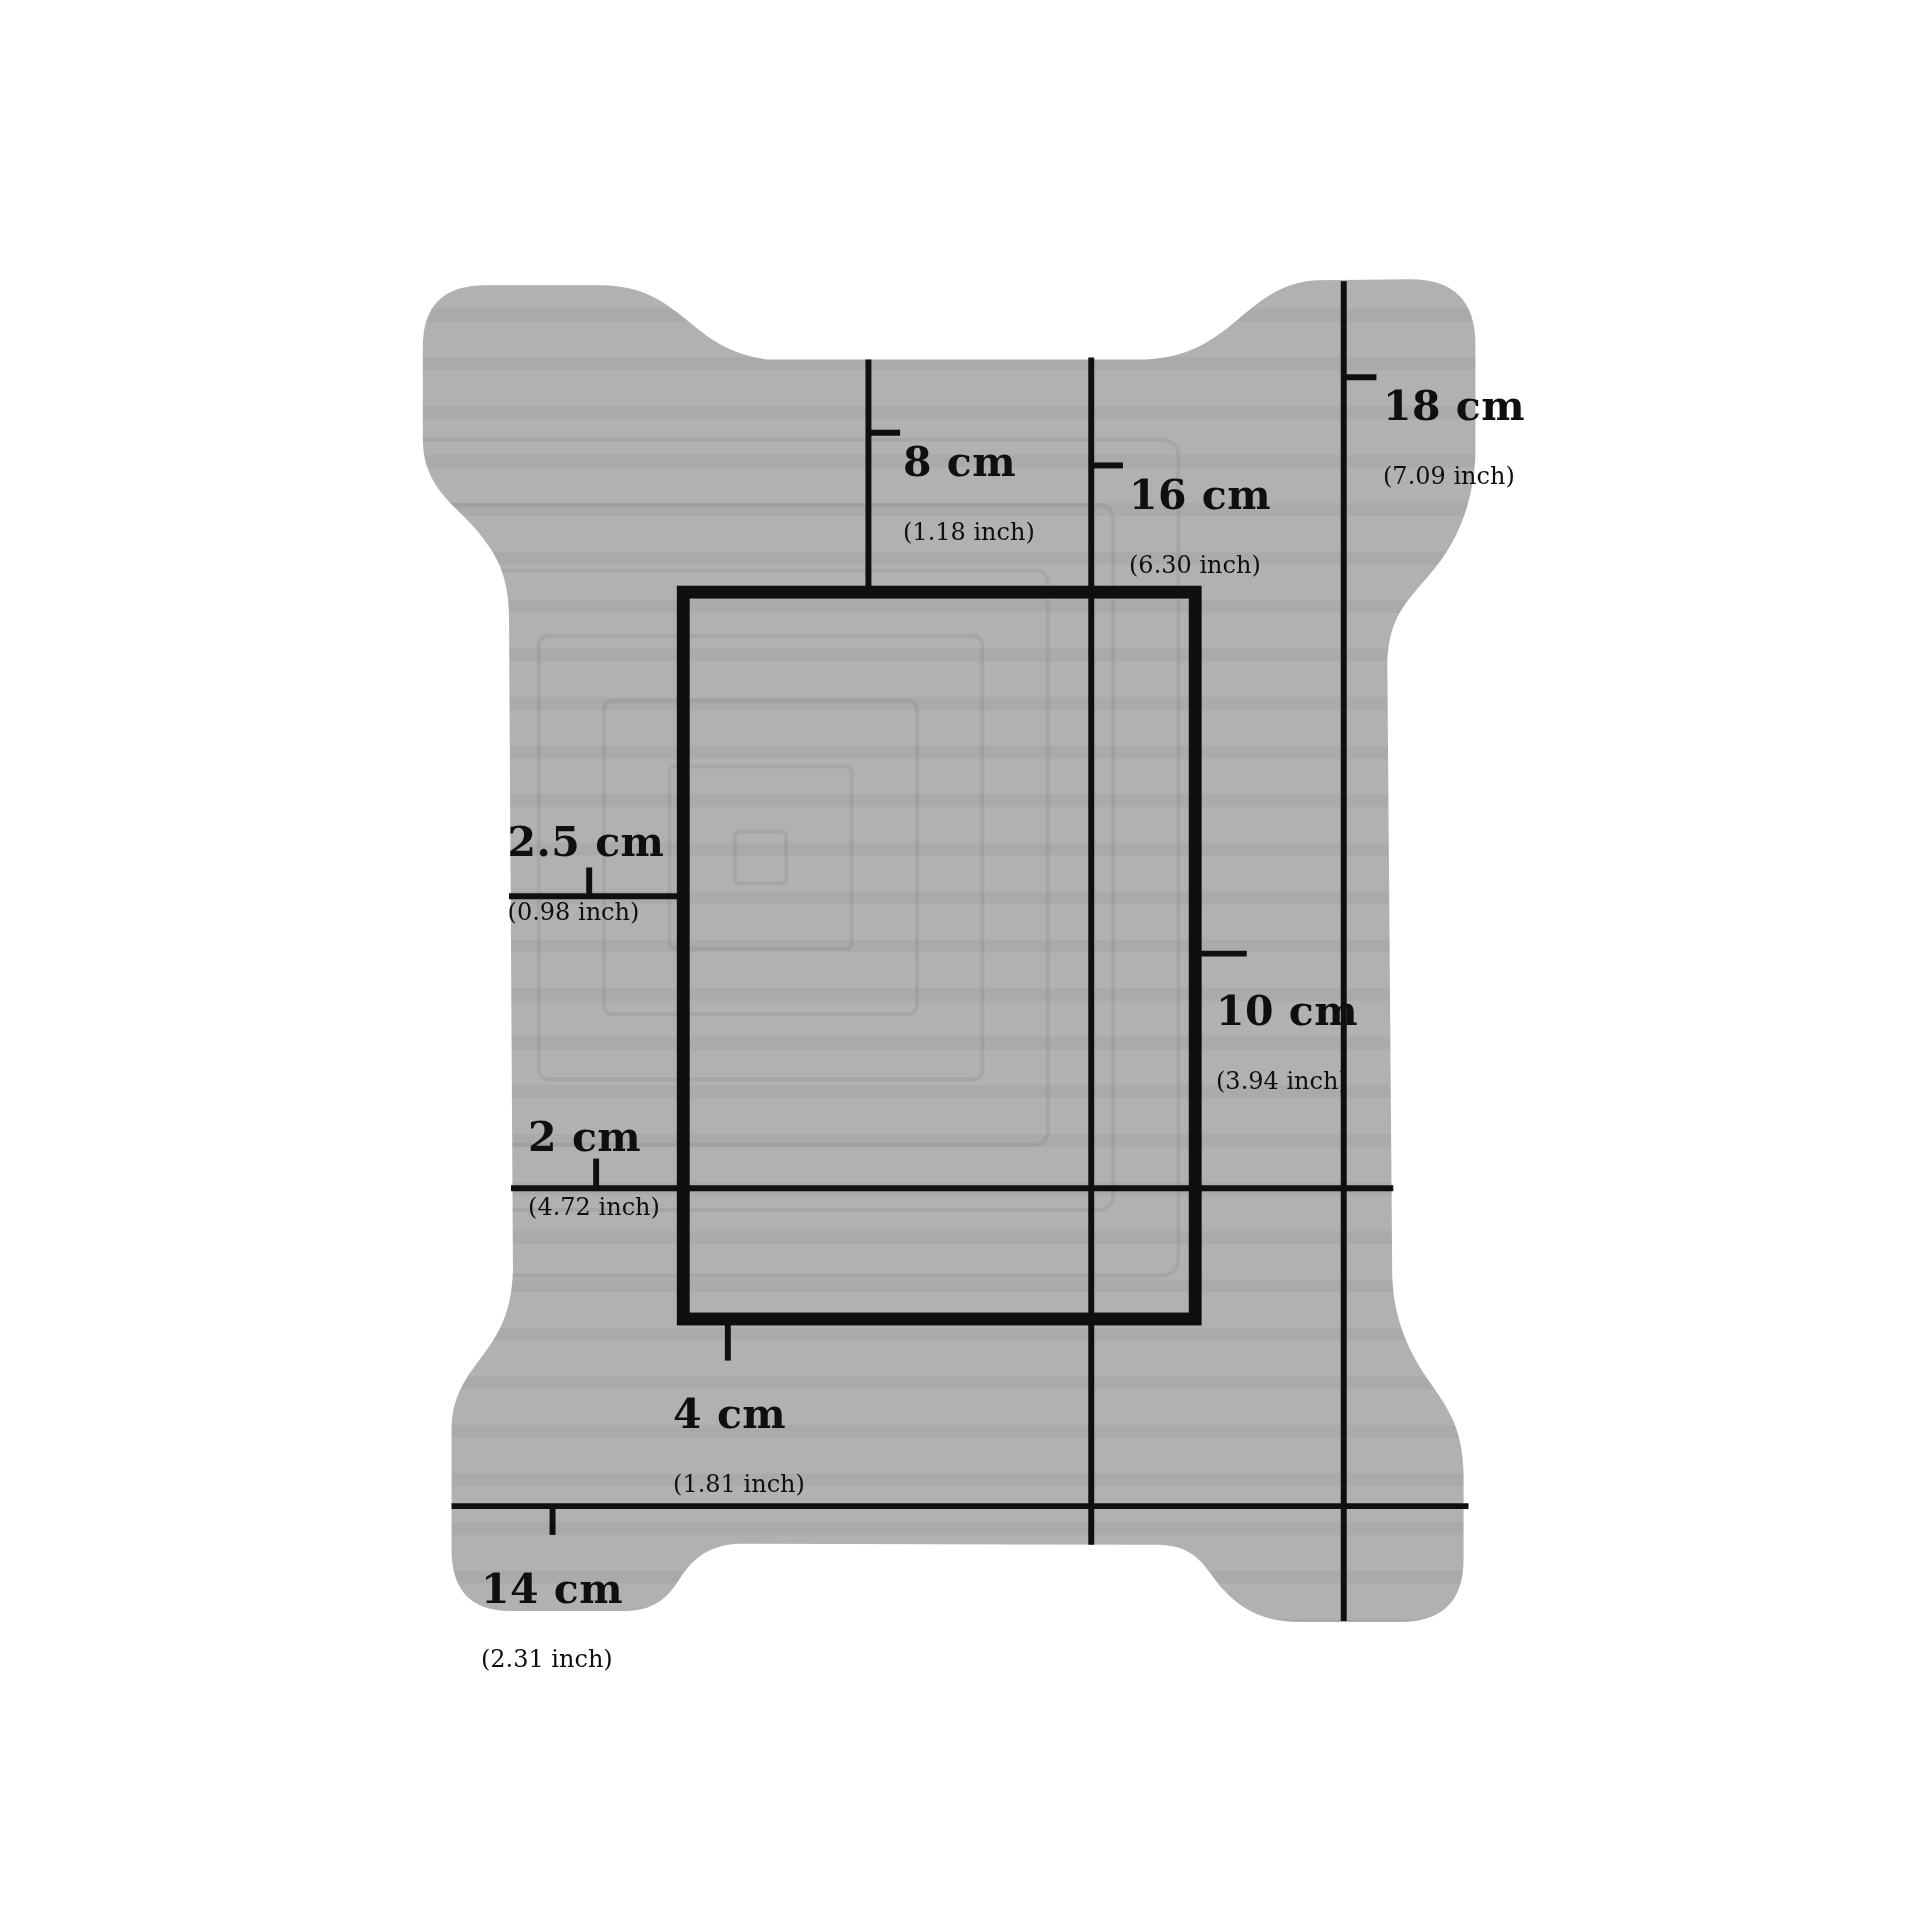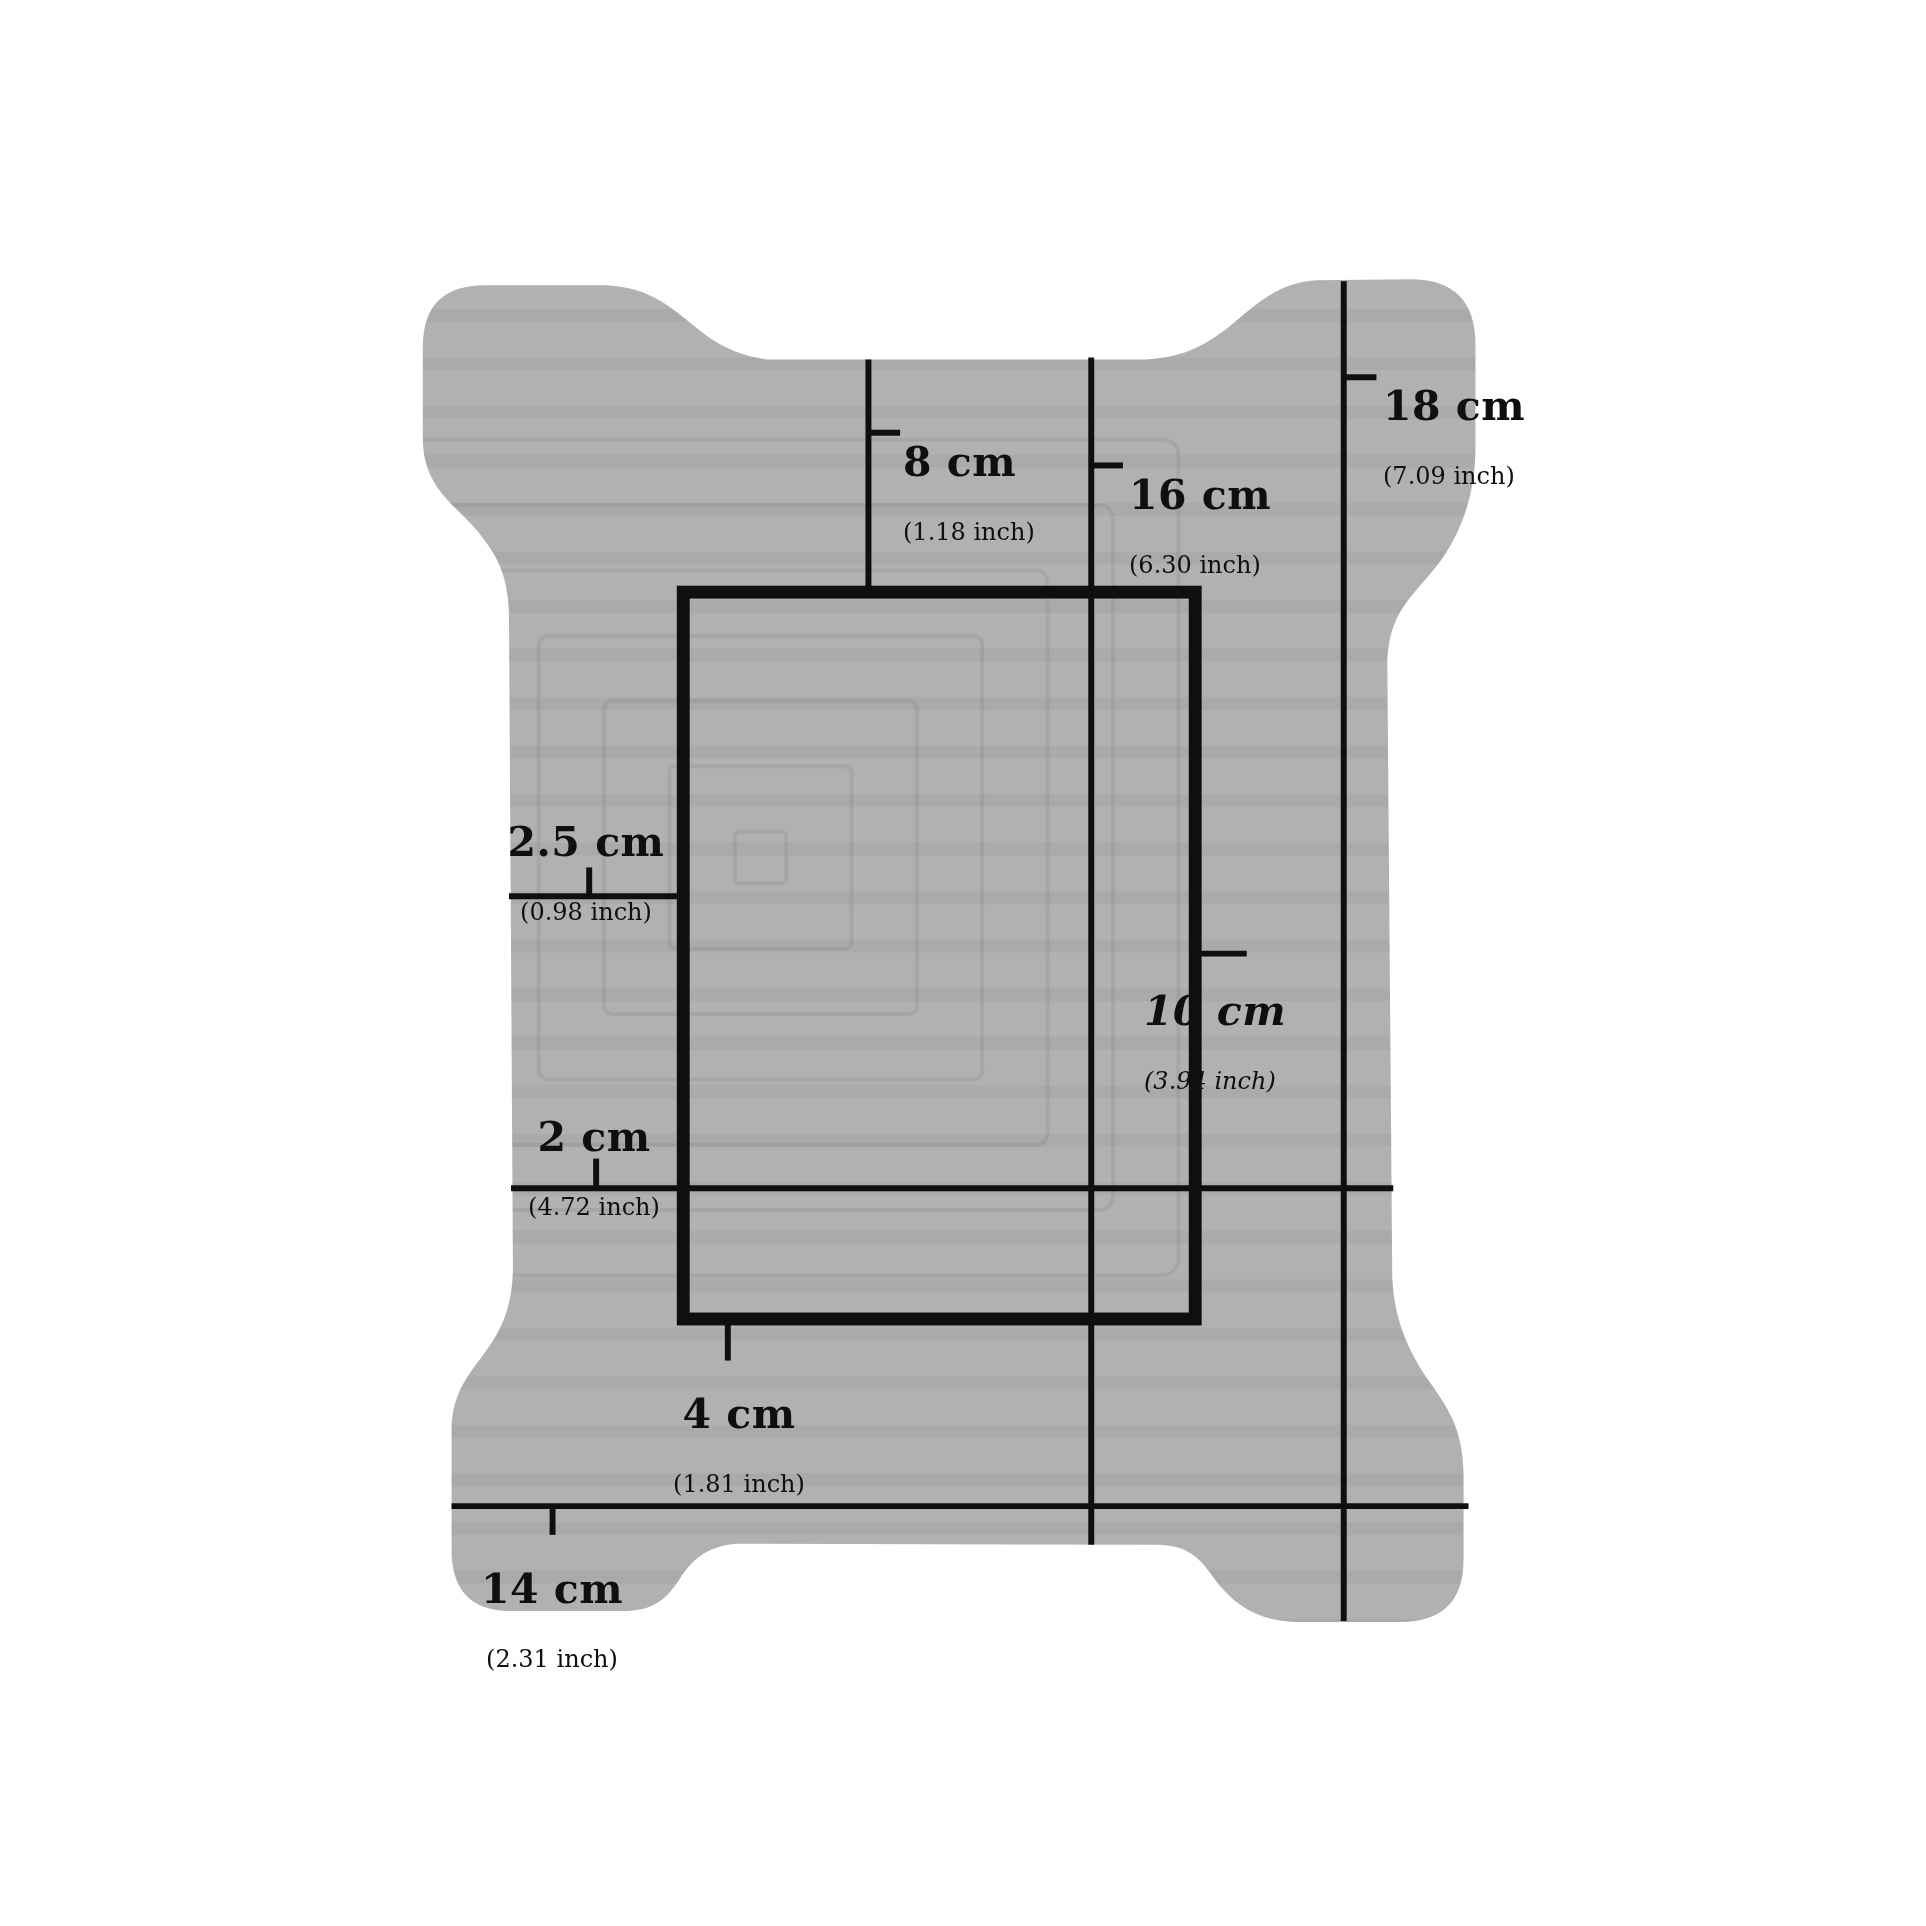--- a/index.html
+++ b/index.html
@@ -9,21 +9,21 @@
     height: 1927px;
     background: #ffffff;
     overflow: hidden;
     font-family: "DejaVu Serif", "Liberation Serif", serif;
   }
   svg.diagram { position: absolute; left: 0; top: 0; }
 
   .dim { position: absolute; color: #0f0f0f; white-space: nowrap; }
   .dim .cm  { font-weight: bold; font-size: 41px; line-height: 44px; letter-spacing: 0.5px; }
   .dim .in  { font-size: 24px;  line-height: 38px; }
-  .dim.centered { text-align: center; transform: translateX(-50%); }
+  .dim.centered { text-align: left; transform: translateX(-50%); }
   .dim.left-align { text-align: left; }
   .dim div { display: block; margin-top: 29px; }
 </style>
 </head>
 <body>
 
 <div class="stage">
 
   <svg class="diagram" width="1927" height="1927" viewBox="0 0 1946 1946">
     <defs>
@@ -143,21 +143,21 @@
   <div class="dim left-align" style="left:1129px; top:444px;">
     <div class="cm">16 cm</div>
     <div class="in">(6.30 inch)</div>
   </div>
 
   <div class="dim left-align" style="left:1383px; top:355px;">
     <div class="cm">18 cm</div>
     <div class="in">(7.09 inch)</div>
   </div>
 
-  <div class="dim left-align" style="left:1144px; top:960px;font-style:italic;">
+  <div class="dim left-align" style="left:1216px; top:960px;">
     <div class="cm">10 cm</div>
     <div class="in">(3.94 inch)</div>
   </div>
 
   <div class="dim centered" style="left:586px; top:791px;">
     <div class="cm">2.5 cm</div>
     <div class="in">(0.98 inch)</div>
   </div>
 
   <div class="dim centered" style="left:594px; top:1086px;">

